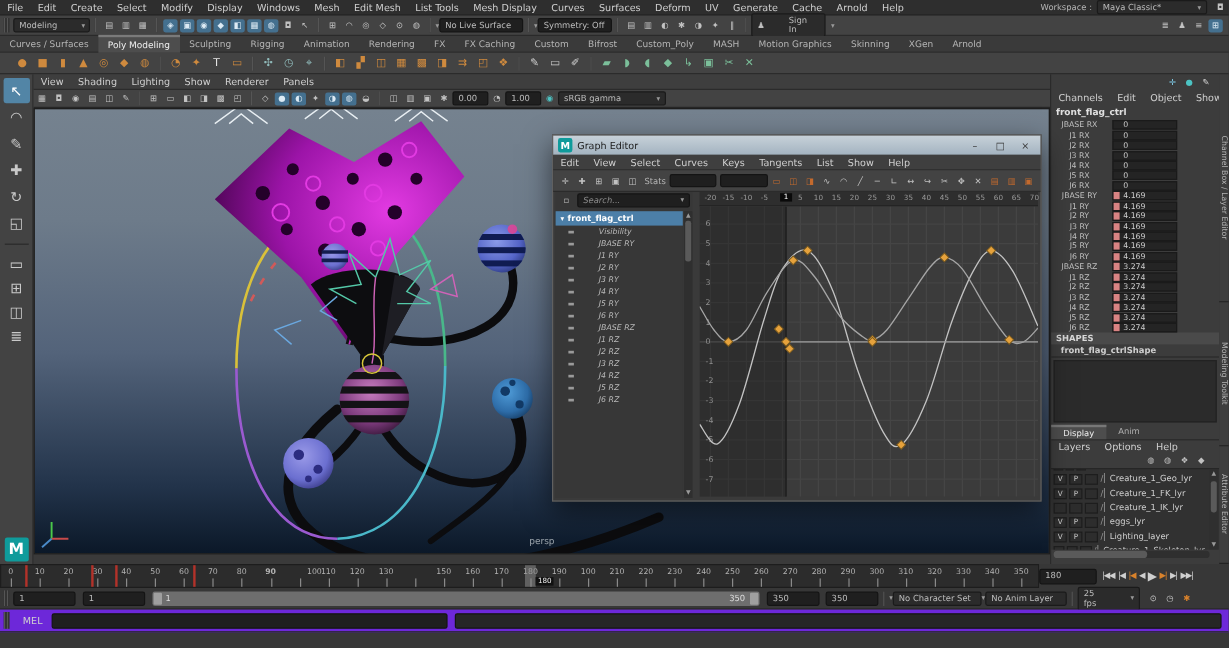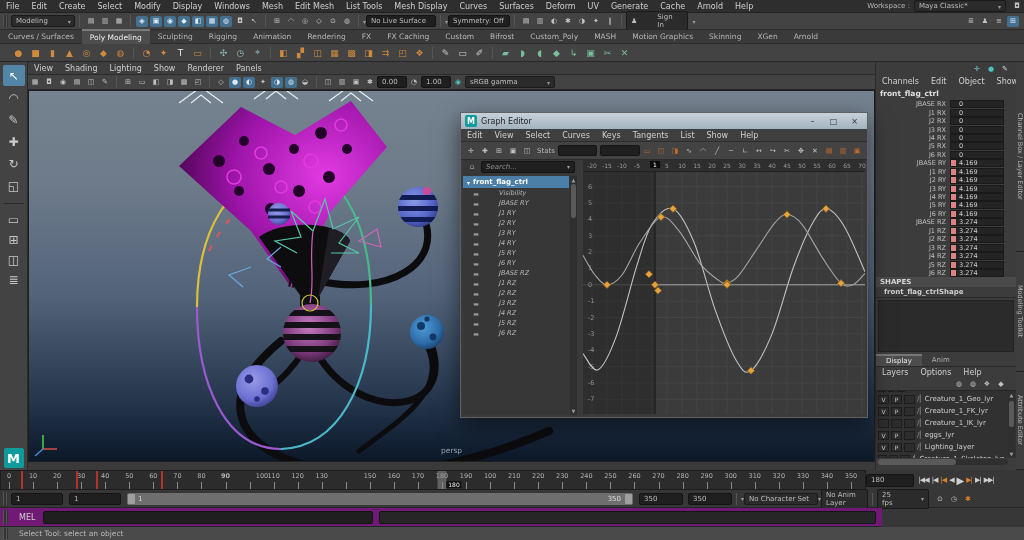--- a/index.html
+++ b/index.html
@@ -58,21 +58,21 @@
   .vscroll .thumb { position:absolute; left:1px; top:8px; width:5px; height:34px; background:#5a5a5a; border-radius:2px; }
   .vscroll .arr { position:absolute; left:0; width:7px; height:8px; font-size:5px; color:#999; text-align:center; line-height:8px; }
   #ge-graph { left:122px; top:47px; width:282px; height:255px; }
   #ge-ruler { position:absolute; left:0; top:0; width:282px; height:12px; background:#2e2e2e; border-bottom:1px solid #222; }
   .ruler-tick { position:absolute; top:2px; font-size:6px; color:#9a9a9a; transform:translateX(-50%); }
   #ge-plot-wrap { position:absolute; left:0; top:12px; width:282px; height:242px; background:#3b3b3b; }
   
   #right-dock { left:875px; top:62px; width:141px; height:408px; background:#3c3c3c; border-left:1px solid #2a2a2a; }
   #cb-title { font-size:7.5px; font-weight:bold; color:#e0e0e0; padding:2px 4px; }
   .cb-row { display:flex; align-items:center; height:8.45px; }
-  .cb-name { width:74px; text-align:right; font-size:6.5px; color:#c0c0c0; padding-right:4px; }
+  .cb-name { width:51px; text-align:center; font-size:6.5px; color:#c0c0c0; padding-right:4px; }
   .cb-val { width:54px; height:8px; background:#242424; border:1px solid #1a1a1a; font-size:6.5px;
     color:#cdcdcd; display:flex; align-items:center; }
   .keybar { width:5px; height:100%; background:#d98383; margin-right:3px; }
   .cb-val.nokey { padding-left:8px; }
   #shapes-hdr { background:#4a4a4a; font-size:7px; font-weight:bold; color:#d8d8d8; padding:1px 4px; }
   #side-tabs { left:1016px; top:62px; width:8px; height:408px; background:#333; }
   .side-tab { writing-mode:vertical-rl; font-size:6.5px; color:#b5b5b5; border-bottom:1px solid #222;
     display:flex; justify-content:center; width:8px; background:#3e3e3e; }
   
   .layer-tab { font-size:7px; padding:1px 10px; color:#b0b0b0; }
@@ -82,21 +82,21 @@
     display:inline-flex; align-items:center; justify-content:center; }
   .lslash { color:#9a9a9a; font-size:7px; }
   
   #time-slider { left:0; top:470px; width:866px; height:20px; background:#2c2c2c; border:1px solid #1d1d1d; }
   #time-right { left:866px; top:470px; width:158px; height:20px; background:#373737; }
   .pb-btn { font-size:7px; color:#cfcfcf; padding:0 1.5px; letter-spacing:-1px; }
   .pb-btn.orange { color:#d9822b; }
   #range-row { left:0; top:490px; width:1024px; height:18px; background:#373737; border-bottom:1px solid #262626; }
   #range-track { position:relative; height:12px; background:#6e6e6e; border-radius:2px; }
   .range-handle { position:absolute; top:1px; width:7px; height:10px; background:#9f9f9f; border-radius:1px; }
-  #cmd-row { left:0; top:508px; width:882px; height:19px; background:#701a75; border-bottom:1px solid #262626; }
+  #cmd-row { left:0; top:508px; width:1024px; height:19px; background:#6d28d9; border-bottom:1px solid #262626; }
   #help-row { left:0; top:527px; width:1024px; height:13px; background:#4a4a4a; }
   .handle { width:5px; height:80%; background:repeating-linear-gradient(90deg,#555 0 1px,#333 1px 3px); margin:0 3px; }
   .maya-badge { width:12px; height:12px; background:#0f9b9b; color:#fff; font-size:8px; font-weight:bold;
     display:inline-flex; align-items:center; justify-content:center; border-radius:2px; }
 </style>
 </head>
 <body>
 
 <div id="app">
 
@@ -1056,38 +1056,34 @@
       <span style="position:absolute;left:11px;top:2px;font-size:7px;color:#ddd">1</span>
       <span style="position:absolute;right:12px;top:2px;font-size:7px;color:#ddd">350</span>
       <div class="range-handle" style="right:1px"></div>
     </div>
     <span class="fld" style="width:44px">350</span>
     <span class="fld" style="width:44px;margin-left:5px">350</span>
     <div class="sep"></div>
     <span class="caret">▾</span>
     <span class="dd" style="width:74px">No Character Set</span>
     <span class="caret">▾</span>
-    <span class="dd" style="width:47px">No Anim Layer</span>
+    <span class="dd" style="width:68px">No Anim Layer</span>
     <div class="sep"></div>
     <span class="dd" style="width:52px;justify-content:space-between">
       <span>25 fps</span>
         <span class="caret">▾</span>
     </span>
     <div id="range-extra-icons" class="row" style="margin-left:4px">
         <span class="ic sm">⊙</span>
         <span class="ic sm">◷</span>
         <span class="ic sm" style="color: rgb(217, 130, 43);">✱</span>
       </div>
   </div>
 
   <div id="cmd-row" class="abs row">
     <div class="handle"></div>
     <span style="font-size:8px;color:#cfcfcf;margin:0 8px">MEL</span>
     <span class="fld" style="width:330px;height:13px"></span>
     <span class="fld" style="flex:1;height:13px;margin:0 6px;background:#262626"></span>
   </div>
 
-  <div id="help-row" class="abs row">
-    <div class="handle"></div>
-    <span style="font-size:7.5px;color:#b9b9b9;margin-left:8px">Select Tool: select an object</span>
-  </div>
 
 </div>
 
 </body></html>

